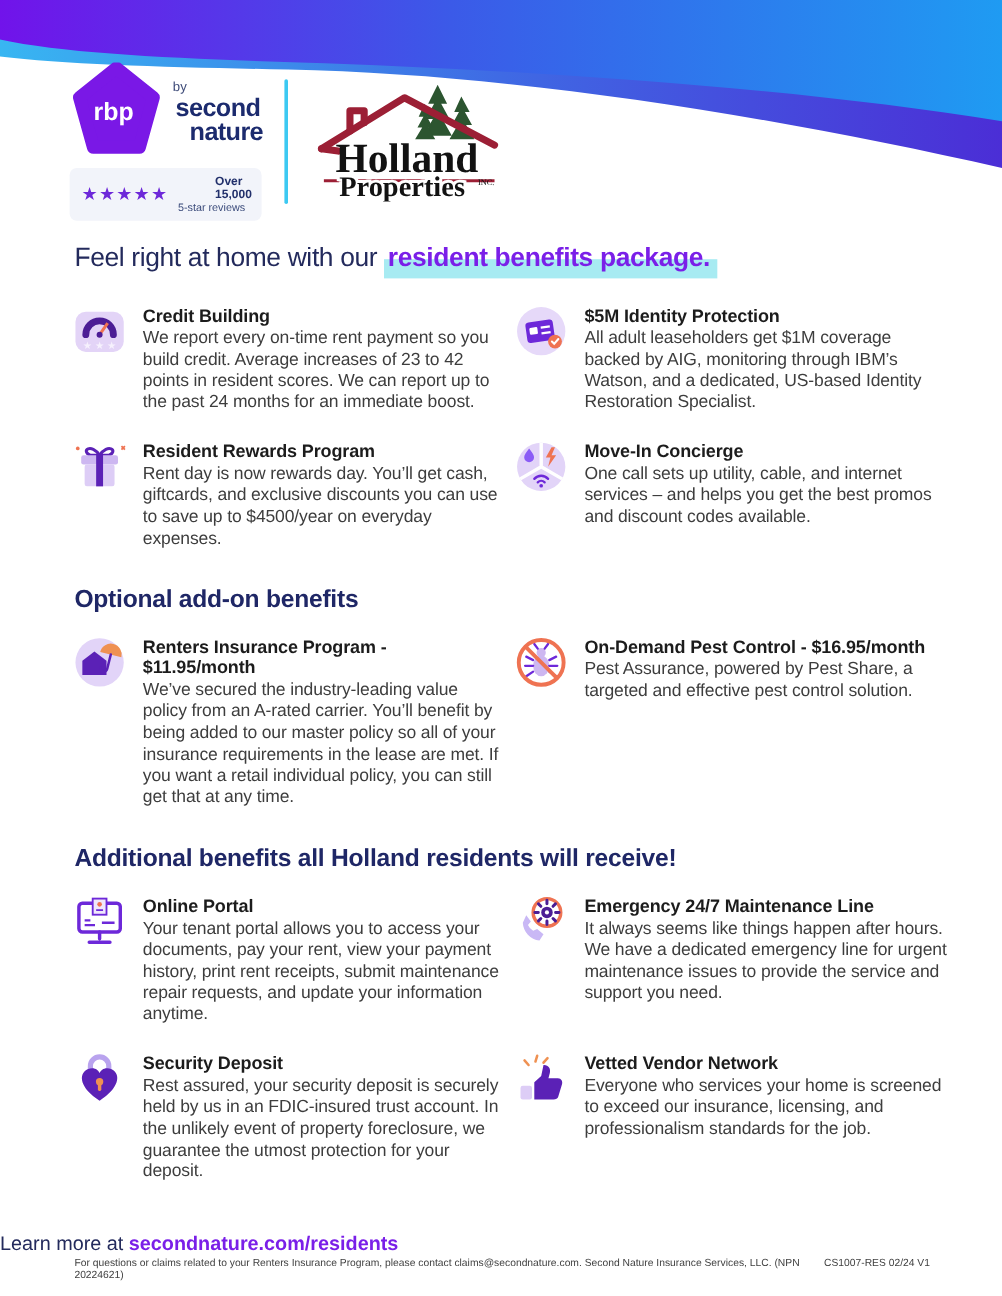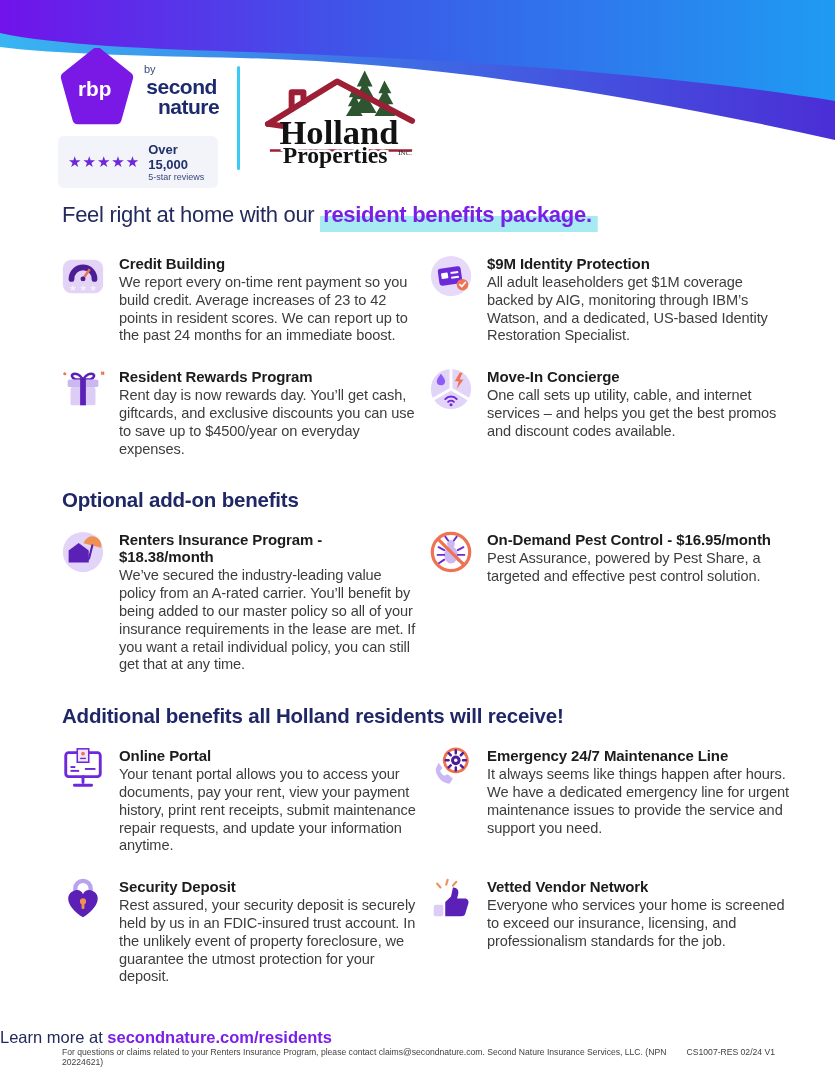--- a/index.html
+++ b/index.html
@@ -15,21 +15,21 @@
   .logo-row { position:relative; z-index:1; margin:60px 0 0 58px; display:flex; align-items:center; height:116px; }
   .rbp-block { display:flex; flex-direction:column; gap:8px; }
   .rbp-top { display:flex; align-items:center; gap:8px; }
   .rbp-mark { width:78px; height:80px; }
   .brand-by { font-size:11px; color:#3d4a78; margin-top:-26px; }
   .brand-name { color:#1c2b6e; font-weight:700; font-size:21px; line-height:0.95; letter-spacing:-0.5px;text-align:center; }
   .brand-name .l2 { display:block; padding-left:14px; }
   .rating-box { background:#f2f4fa; border-radius:6px; padding:6px 10px; display:flex; align-items:center; gap:8px; width:160px; }
   .stars { color:#6d28d9; font-size:15px; letter-spacing:1px; white-space:nowrap; }
   .rating-text { display:flex; flex-direction:column; }
-  .rating-l1 { font-size:13px; color:#22306b; font-weight:700; }
+  .rating-l1 { font-size:10px; color:#22306b; font-weight:700;margin-left:31px; }
   .rating-l2 { font-size:9px; color:#3a4a7a; }
   .divider { width:3px; height:104px; background:#3cc9f2; border-radius:2px; margin:0 22px 0 18px; }
   .holland-logo { width:158px; height:100px; }
 
   
   .headline { position:relative; z-index:1; margin:26px 58px 0 62px; font-size:22px; font-weight:500;
     color:#232a5c; letter-spacing:-0.3px; white-space:nowrap; }
   .headline .hl { color:#7a1fe8; font-weight:800;
     background:linear-gradient(#a7ebf2,#a7ebf2) no-repeat bottom/100% 55%; padding:0 6px 5px 3px; }
 
@@ -154,21 +154,21 @@
             <rect x="11" y="15" width="24" height="18" rx="3" fill="#6d28d9"></rect>
             <rect x="14" y="20" width="7" height="6" rx="1" fill="#ffffff"></rect>
             <line x1="24" y1="21" x2="32" y2="21" stroke="#ffffff" stroke-width="2"></line>
             <line x1="24" y1="26" x2="32" y2="26" stroke="#ffffff" stroke-width="2"></line>
           </g>
           <circle cx="36" cy="33" r="6" fill="#ef7352"></circle>
           <path d="M33.3 33 l2 2 l3.6-4.2" stroke="#ffffff" stroke-width="1.8" fill="none" stroke-linecap="round"></path>
         </svg>
       </span>
       <div class="txt">
-        <div class="item-title">$9M Identity Protection</div>
+        <div class="item-title">$5M Identity Protection</div>
         <div class="item-desc">All adult leaseholders get $1M coverage backed by AIG, monitoring through IBM’s Watson, and a dedicated, US-based Identity Restoration Specialist.</div>
       </div>
     </div>
 
     <div class="item col-left">
       <span class="icon">
         <svg viewBox="0 0 48 48">
           <path d="M24 14 C17 3, 7 10, 16 14 Z" fill="none" stroke="#5b21b6" stroke-width="2.6" stroke-linejoin="round"></path>
           <path d="M24 14 C31 3, 41 10, 32 14 Z" fill="none" stroke="#5b21b6" stroke-width="2.6" stroke-linejoin="round"></path>
           <rect x="8" y="14" width="32" height="8" rx="2" fill="#cdb7f1"></rect>
@@ -210,21 +210,21 @@
         <svg viewBox="0 0 48 48">
           <circle cx="24" cy="24" r="21" fill="#e2d4f8"></circle>
           <path d="M9 22.5 L19.5 14.5 L30 22.5 V35 H9 Z" fill="#5b21b6"></path>
           <g transform="rotate(14 33 18)">
             <path d="M24 17 a9.5 9.5 0 0 1 19 0 z" fill="#ef9152"></path>
             <path d="M33.5 17 v13 a3 3 0 0 1 -6 0" stroke="#5b21b6" stroke-width="2.2" fill="none" stroke-linecap="round"></path>
           </g>
         </svg>
       </span>
       <div class="txt">
-        <div class="item-title">Renters Insurance Program - $18.38/month</div>
+        <div class="item-title">Renters Insurance Program - $11.95/month</div>
         <div class="item-desc">We’ve secured the industry-leading value policy from an A-rated carrier. You’ll benefit by being added to our master policy so all of your insurance requirements in the lease are met. If you want a retail individual policy, you can still get that at any time.</div>
       </div>
     </div>
 
     <div class="item col-right">
       <span class="icon">
         <svg viewBox="0 0 48 48">
           <ellipse cx="24" cy="27" rx="7" ry="9" fill="#cdb7f1"></ellipse>
           <circle cx="24" cy="15.5" r="4" fill="#cdb7f1"></circle>
           <path d="M17 22 l-6 -3 M17 27 h-7 M17 32 l-6 4 M31 22 l6 -3 M31 27 h7 M31 32 l6 4 M21 12 l-3 -4 M27 12 l3 -4" stroke="#6d28d9" stroke-width="2" fill="none" stroke-linecap="round"></path>

